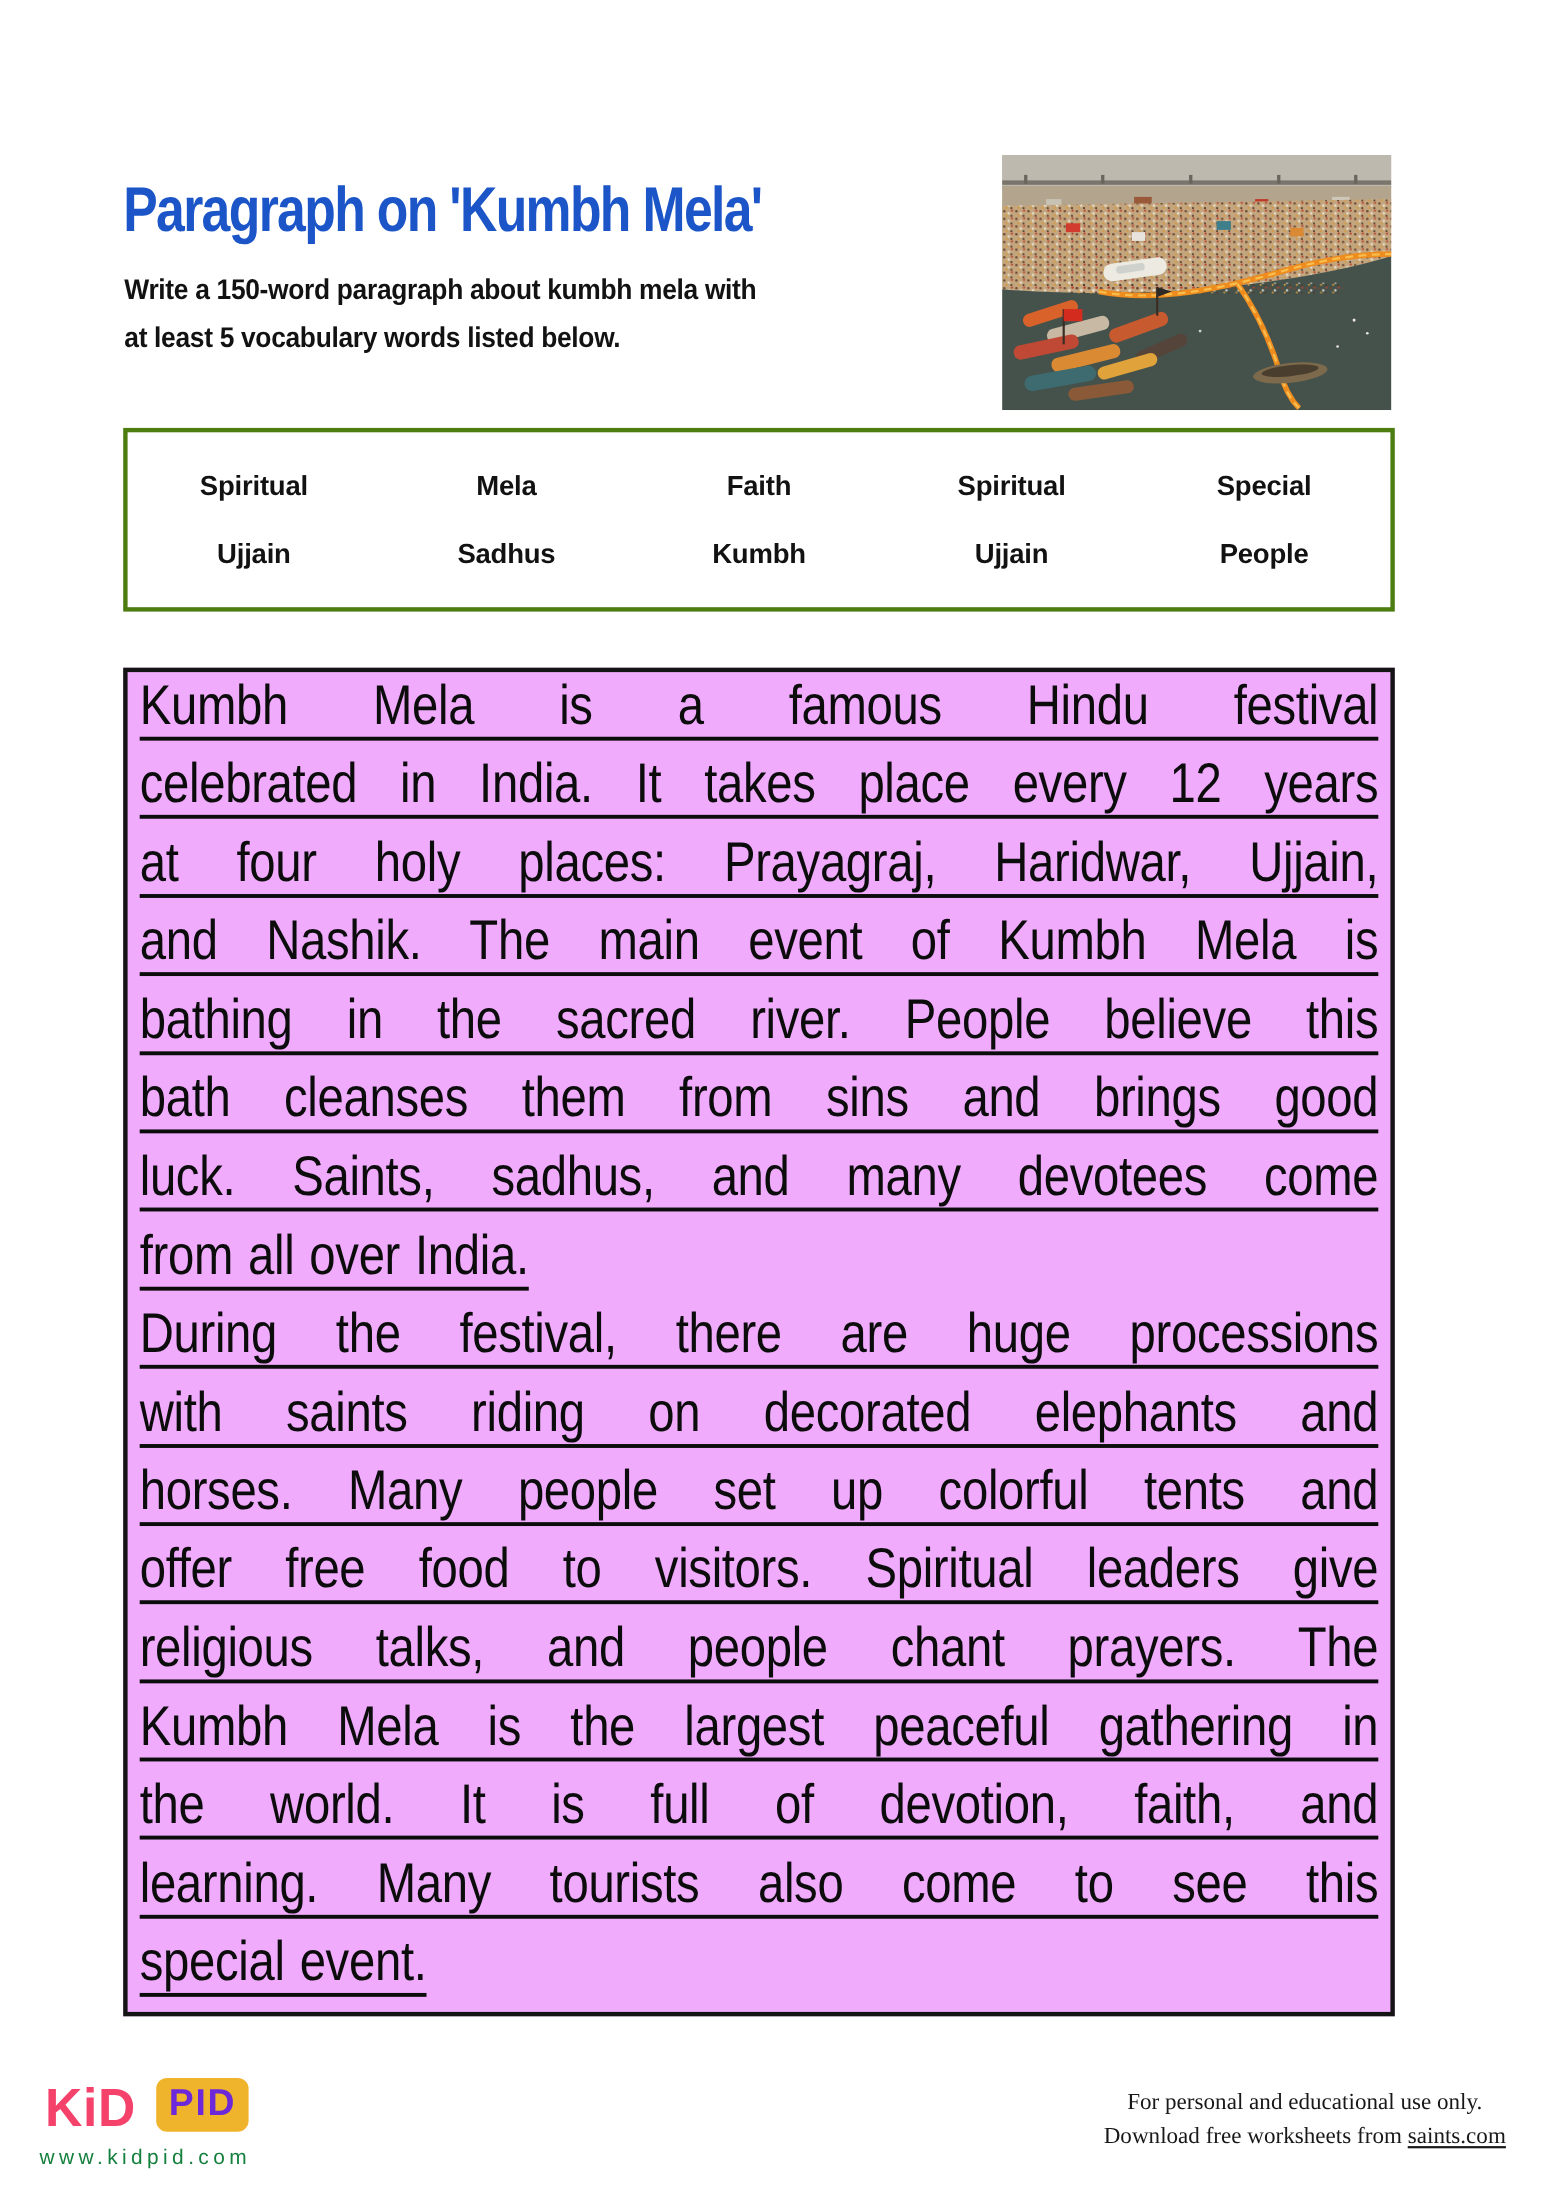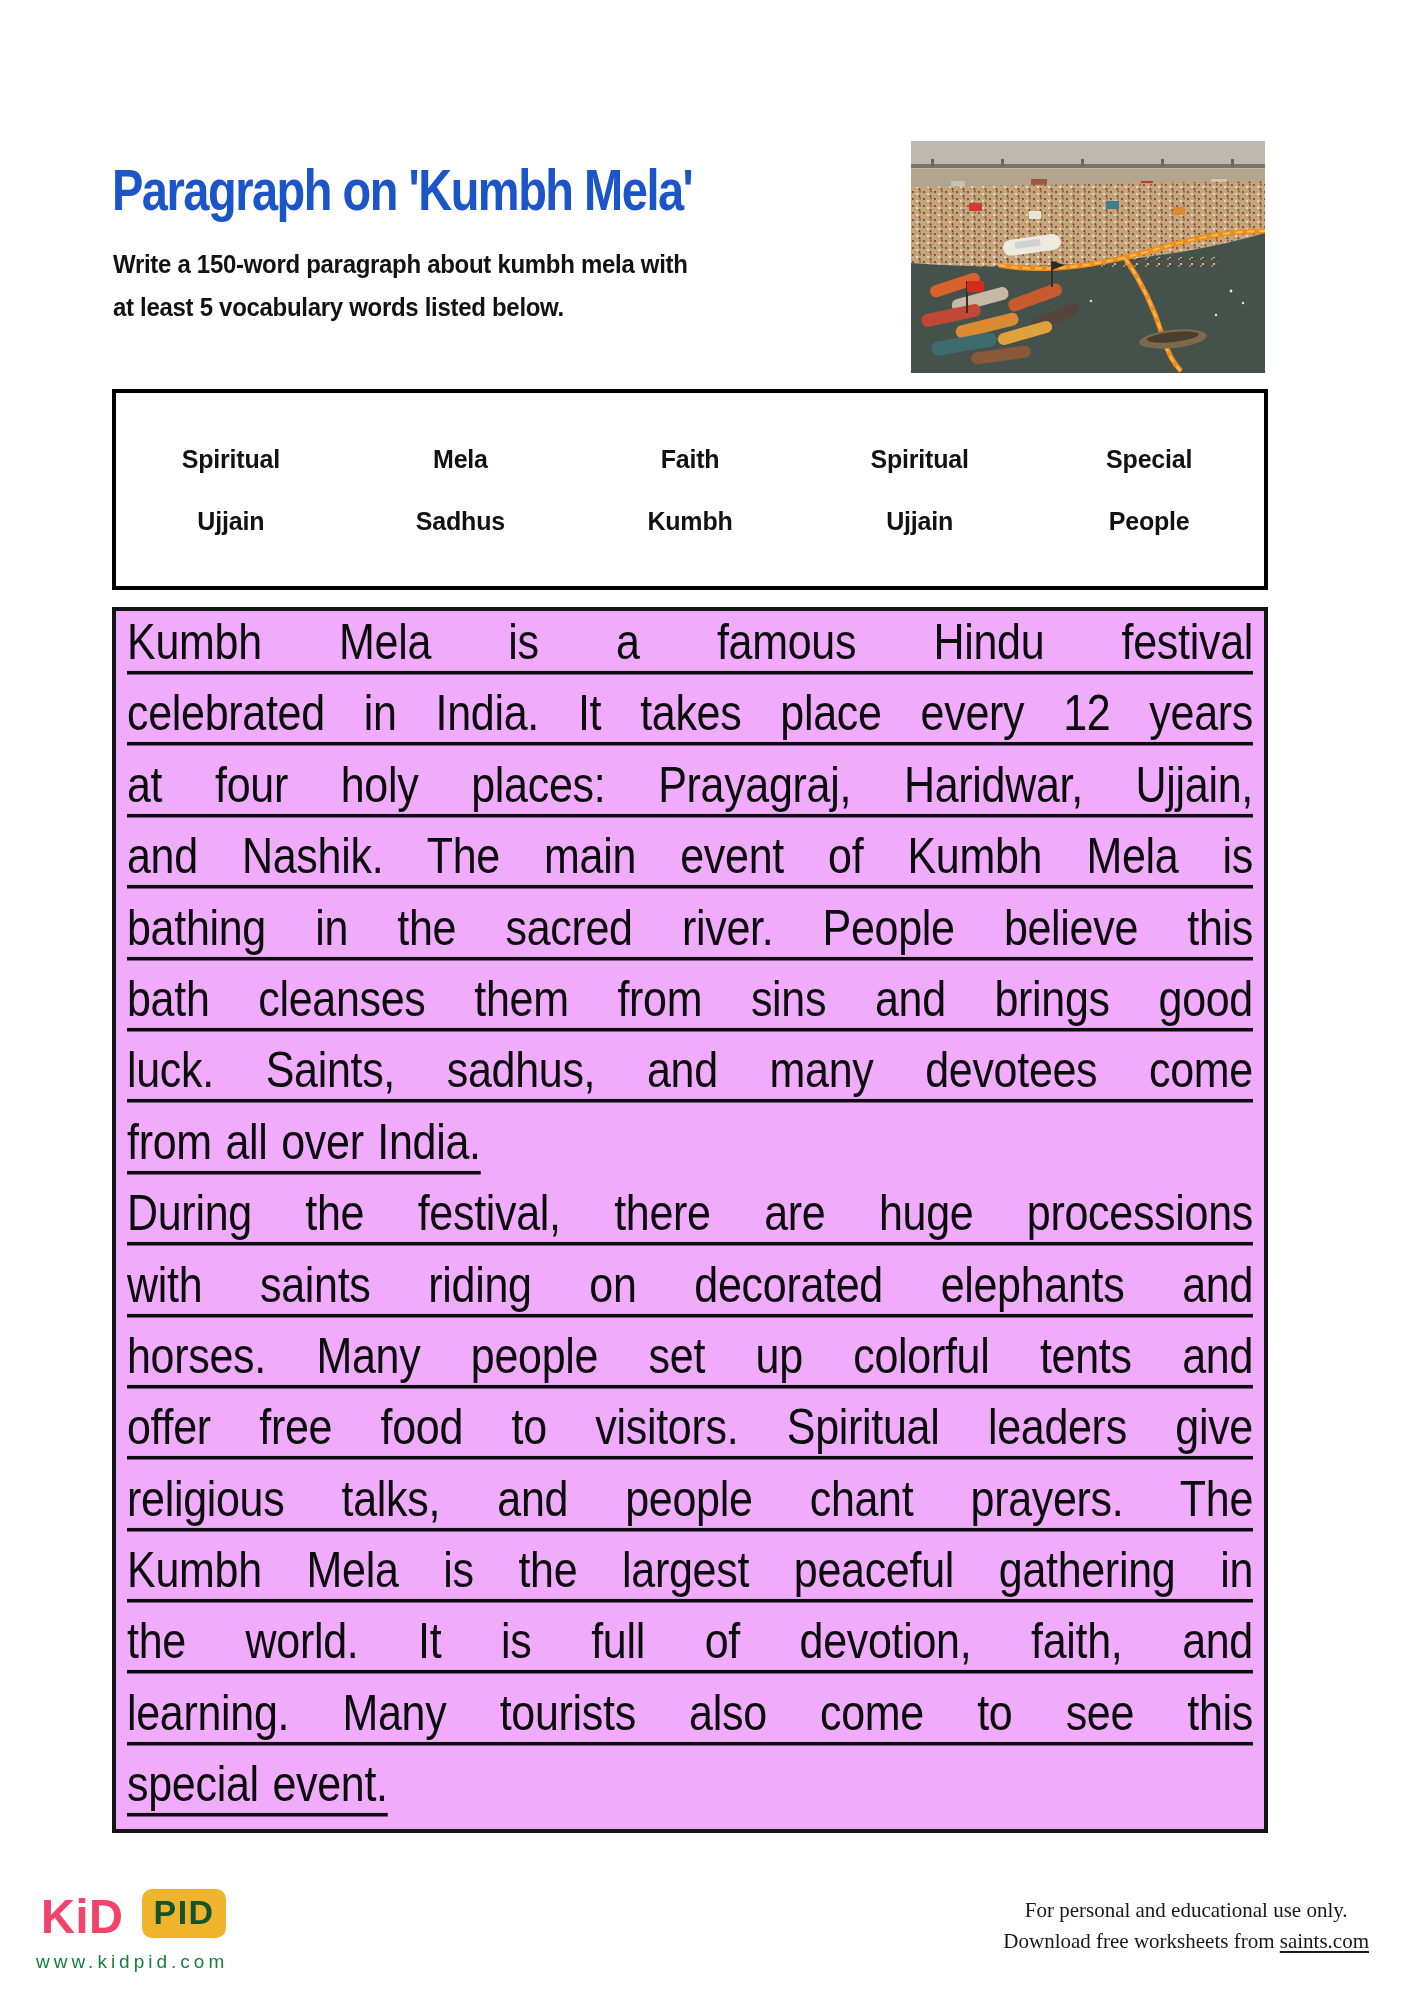--- a/index.html
+++ b/index.html
@@ -19,22 +19,22 @@
     font-size:24px; font-weight:700; line-height:40px; letter-spacing:-0.3px; color:#121212;
     transform:scaleY(1.08); transform-origin:left top;
   }
   .photo {
     position:absolute; left:911px; top:141px; width:354px; height:232px; overflow:hidden;
   }
   .photo svg { display:block; }
 
   
   .vocab-box {
-    position:absolute; left:112px; top:389px; width:1156px; height:201px;
-    border:4px solid #000000; box-sizing:border-box;
+    position:absolute; left:112px; top:389px; width:1156px; height:167px;
+    border:4px solid #4d7c0f; box-sizing:border-box;
     display:grid; grid-template-columns:repeat(5,1fr); grid-auto-rows:62px;
     align-content:center; align-items:center; padding-top:2px;
   }
   .vocab-word {
     text-align:center; font-size:25px; font-weight:700; letter-spacing:-0.2px; color:#121212;
   }
 
   
   .essay-box {
     position:absolute; left:112px; top:607px; width:1156px; height:1226px;
@@ -53,21 +53,21 @@
   
   .logo {
     position:absolute; left:41px; top:1889px;
     display:flex; align-items:flex-start; gap:19px;
   }
   .logo-kid {
     font-size:47px; font-weight:700; color:#f4426b; letter-spacing:0.5px;
     transform:scaleY(1.04); transform-origin:left bottom;
   }
   .logo-pid {
-    background:#f0b42c; color:#14532d; font-size:34px; font-weight:700;
+    background:#f0b42c; color:#6d28d9; font-size:34px; font-weight:700;
     padding:4px 11px 6px 11px; border-radius:10px; letter-spacing:1.5px;
   }
   .website {
     position:absolute; left:36px; top:1951px;
     font-size:19px; letter-spacing:4px; color:#15803d; font-weight:500;text-align:right;
   }
   .usage {
     position:absolute; right:45px; top:1895px; text-align:center;
     font-family:"Liberation Serif", serif; font-size:21px; line-height:31px; color:#181818;
   }

